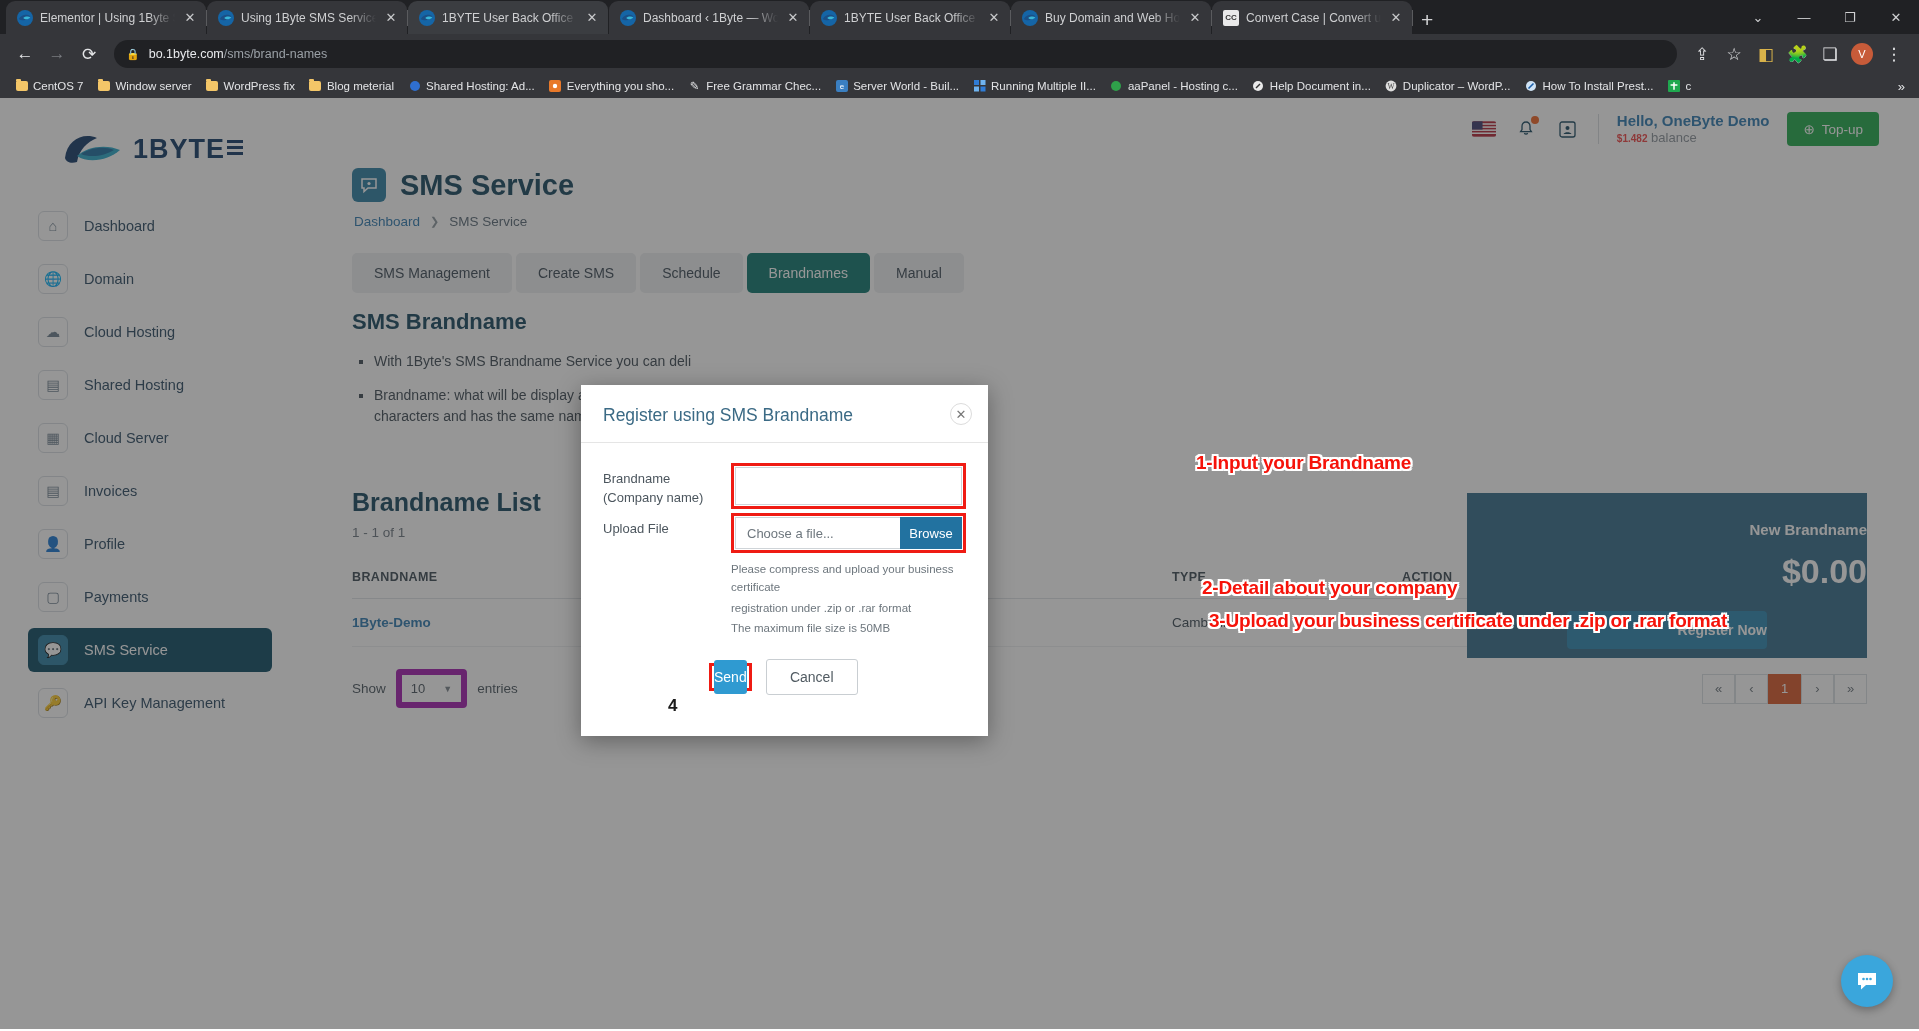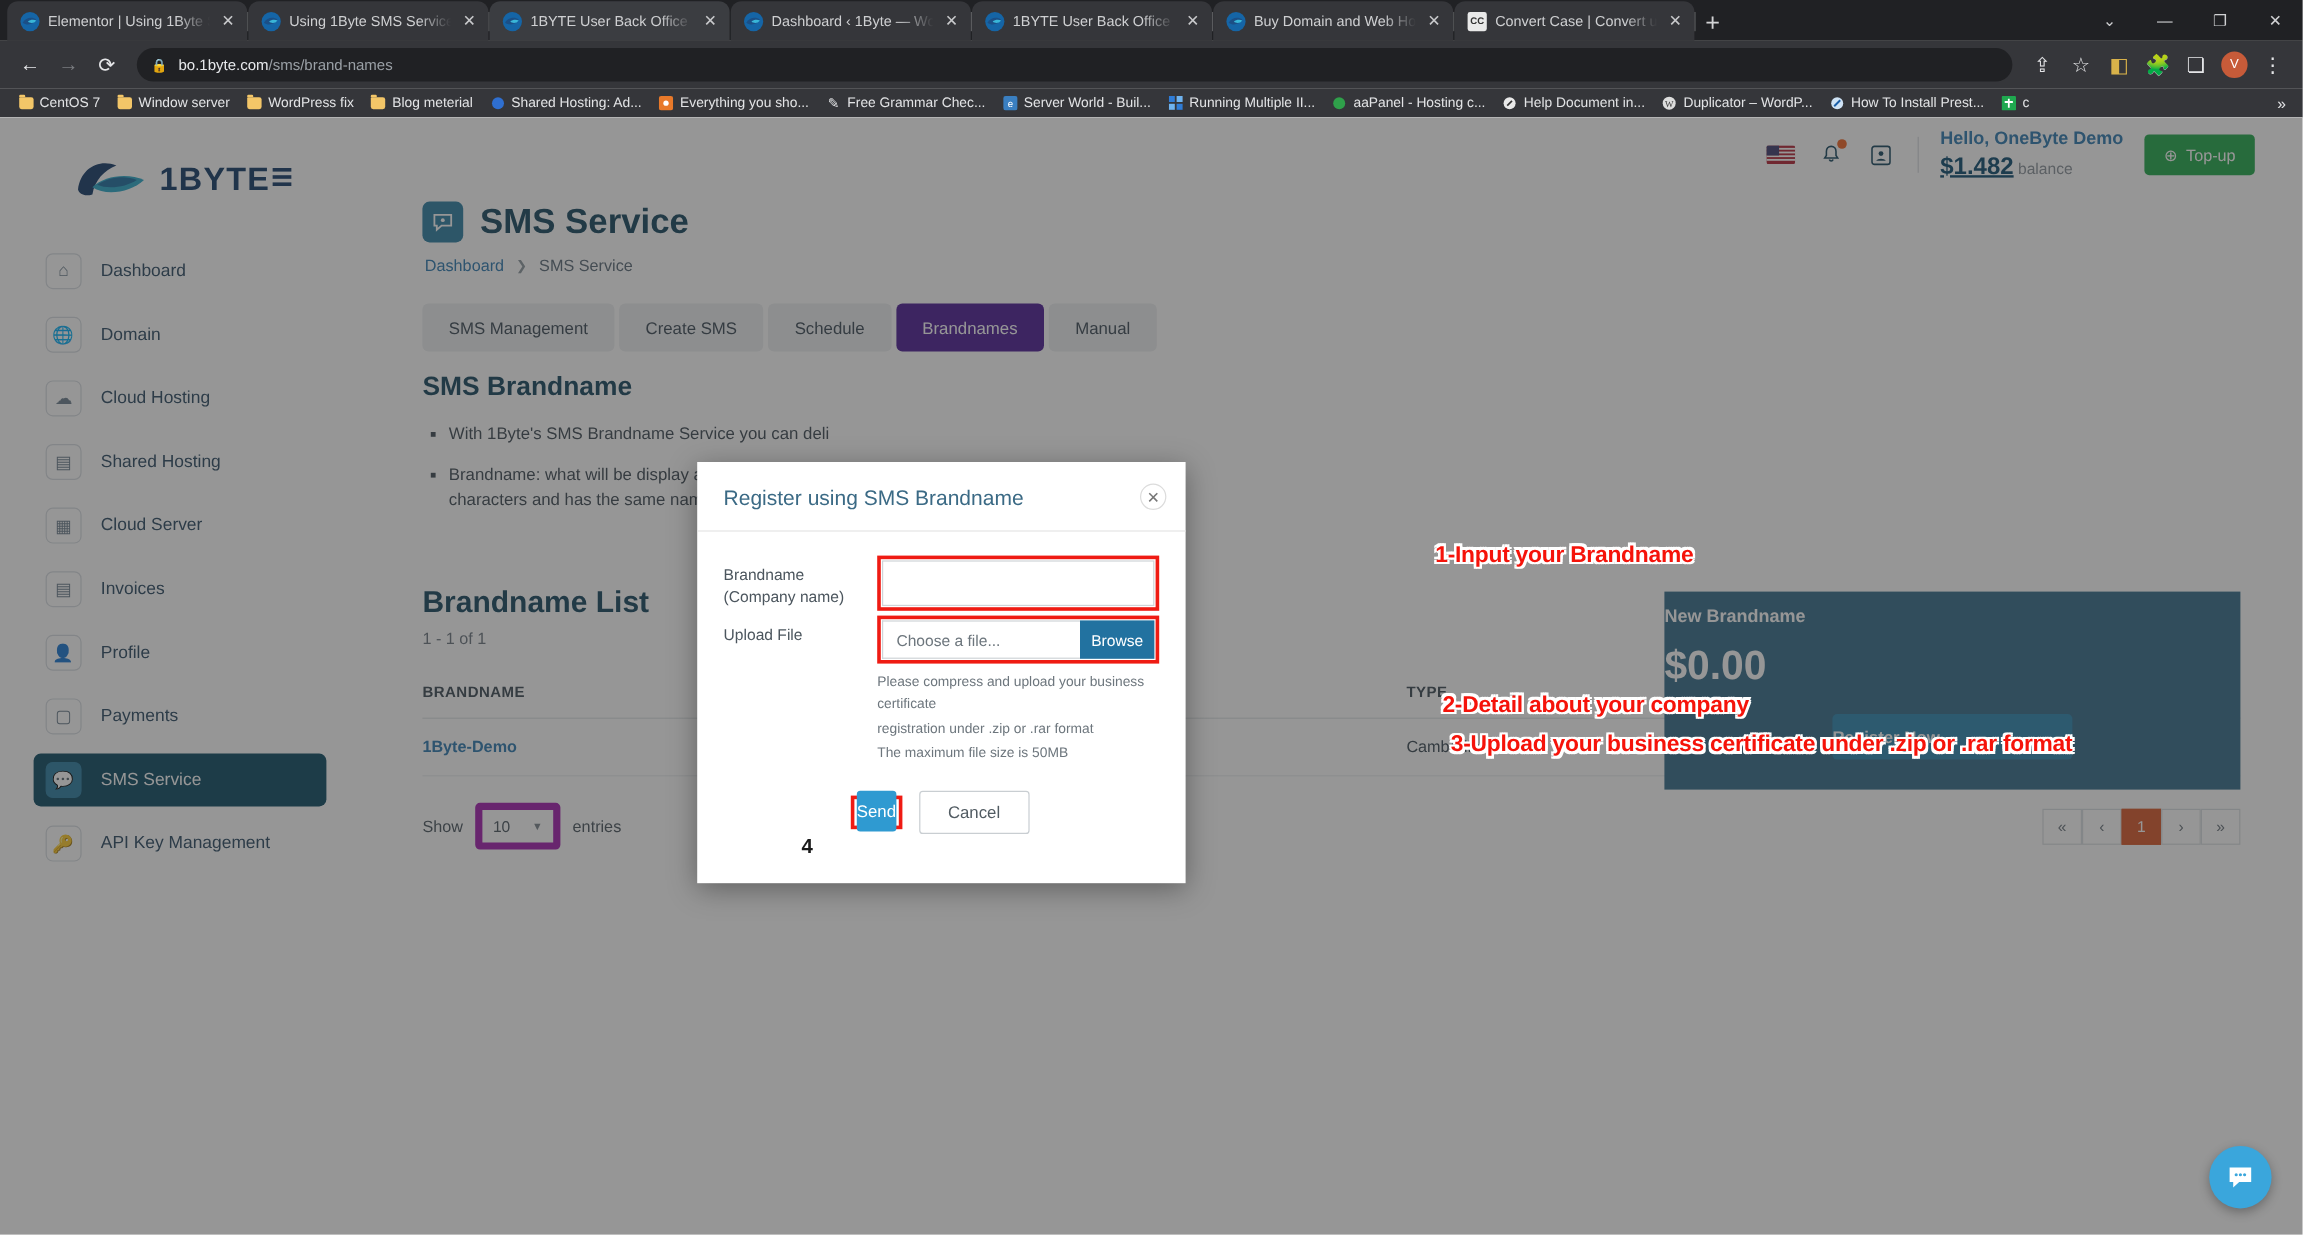--- a/index.html
+++ b/index.html
@@ -97,49 +97,49 @@
 
   .content { position: absolute; left: 300px; top: 0; right: 0; height: 931px; background: #ffffff; }
   .topbar { height: 62px; display:flex; align-items:center; justify-content:flex-end; padding: 0 40px; gap: 18px; }
   .flag { width: 25px; height: 16px; border-radius: 2px; overflow:hidden; display:block; }
   .ticon { color:#17475f; width: 24px; height:24px; display:flex;align-items:center;justify-content:center;}
   .bell-dot { position:absolute; top:-1px; right:-1px; width:8px;height:8px;border-radius:50%;background:#f06424; }
   .divv { width:1px; height:30px; background:#d7dade; }
   .hello { text-align:left; line-height:1.3; }
   .hello .h1 { color:#2f7ab0; font-size:15px; font-weight:700; }
   .hello .h2 { font-size:13px; color:#8a929a; }
-  .hello .h2 b { color:#0c4a6e; font-size:20px;text-decoration:underline; }
+  .hello .h2 b { color:#ef4444; font-size:10px; }
   .topup {
     background:#21a84b; color:#fff; border-radius:4px; font-size:13.5px;
     padding: 9px 16px; display:flex; align-items:center; gap:7px;
   }
 
   .main { padding: 8px 52px 0 52px; }
   .ptitle { display:flex; align-items:center; gap: 14px; }
   .ptitle .picon {
     width: 34px; height: 34px; border-radius:6px; background:#2d7fa3; color:#fff;
     display:flex;align-items:center;justify-content:center;
   }
   .ptitle h1 { font-size: 29px; color:#17475f; font-weight:700; }
   .crumb { margin: 12px 0 0 2px; font-size: 13.5px; color:#5b6b78; display:flex; align-items:center; gap:10px;}
   .crumb a { color:#2f7ab0; text-decoration:none; }
   .crumb .sep { color:#8d989f; font-size: 11px; }
 
   .tabsrow { margin-top: 24px; display:flex; gap: 4px; }
   .ntab { padding: 12px 22px; border-radius: 5px; background:#eceef0; color:#3d4b57; font-size:14px;}
-  .ntab.sel { background:#4c1d95; color:#fff; }
+  .ntab.sel { background:#0f766e; color:#fff; }
 
   .panel { margin-top: 16px; background:#fff; }
   .panel h2 { font-size: 22px; color:#17475f; font-weight:700; }
   .bullets { margin: 16px 0 0 22px; color:#3f4b55; font-size:14px; line-height:1.55; }
   .bullets li { margin-bottom: 12px; list-style: square; }
 
   .cardright {
-    position:absolute; right: 52px; top: 395px; width: 480px; height: 165px;
-    background:#346c8a; color:#fff; text-align:left; padding-top: 12px;
+    position:absolute; right: 52px; top: 395px; width: 400px; height: 165px;
+    background:#346c8a; color:#fff; text-align:right; padding-top: 28px;
   }
   .cardright .cr1 { font-size: 15px; font-weight:700; }
   .cardright .cr2 { font-size: 34px; font-weight:700; margin-top: 14px; }
   .cardright .crbtn { margin: 20px auto 0 auto; width: 200px; background:#2d86b0; color:#fff; padding: 11px 0; border-radius:4px; font-size:14px; font-weight:700;}
 
   .listtitle { margin-top: 60px; font-size: 25px; color:#17475f; font-weight:700;}
   .listsub { margin-top: 8px; font-size: 13.5px; color:#6d7780;}
   .thead { margin-top: 30px; display:flex; font-size: 12.5px; color:#3c4a55; font-weight:700; letter-spacing:.4px; padding-bottom: 14px; border-bottom: 1px solid #dfe3e6;}
   .trow { display:flex; font-size: 13.5px; color:#3c4a55; padding: 16px 0; border-bottom:1px solid #eceef0;}
   .c1 { width: 400px; } .c2 { width: 420px;} .c3 { width: 230px;} .c4 { flex:1; }

